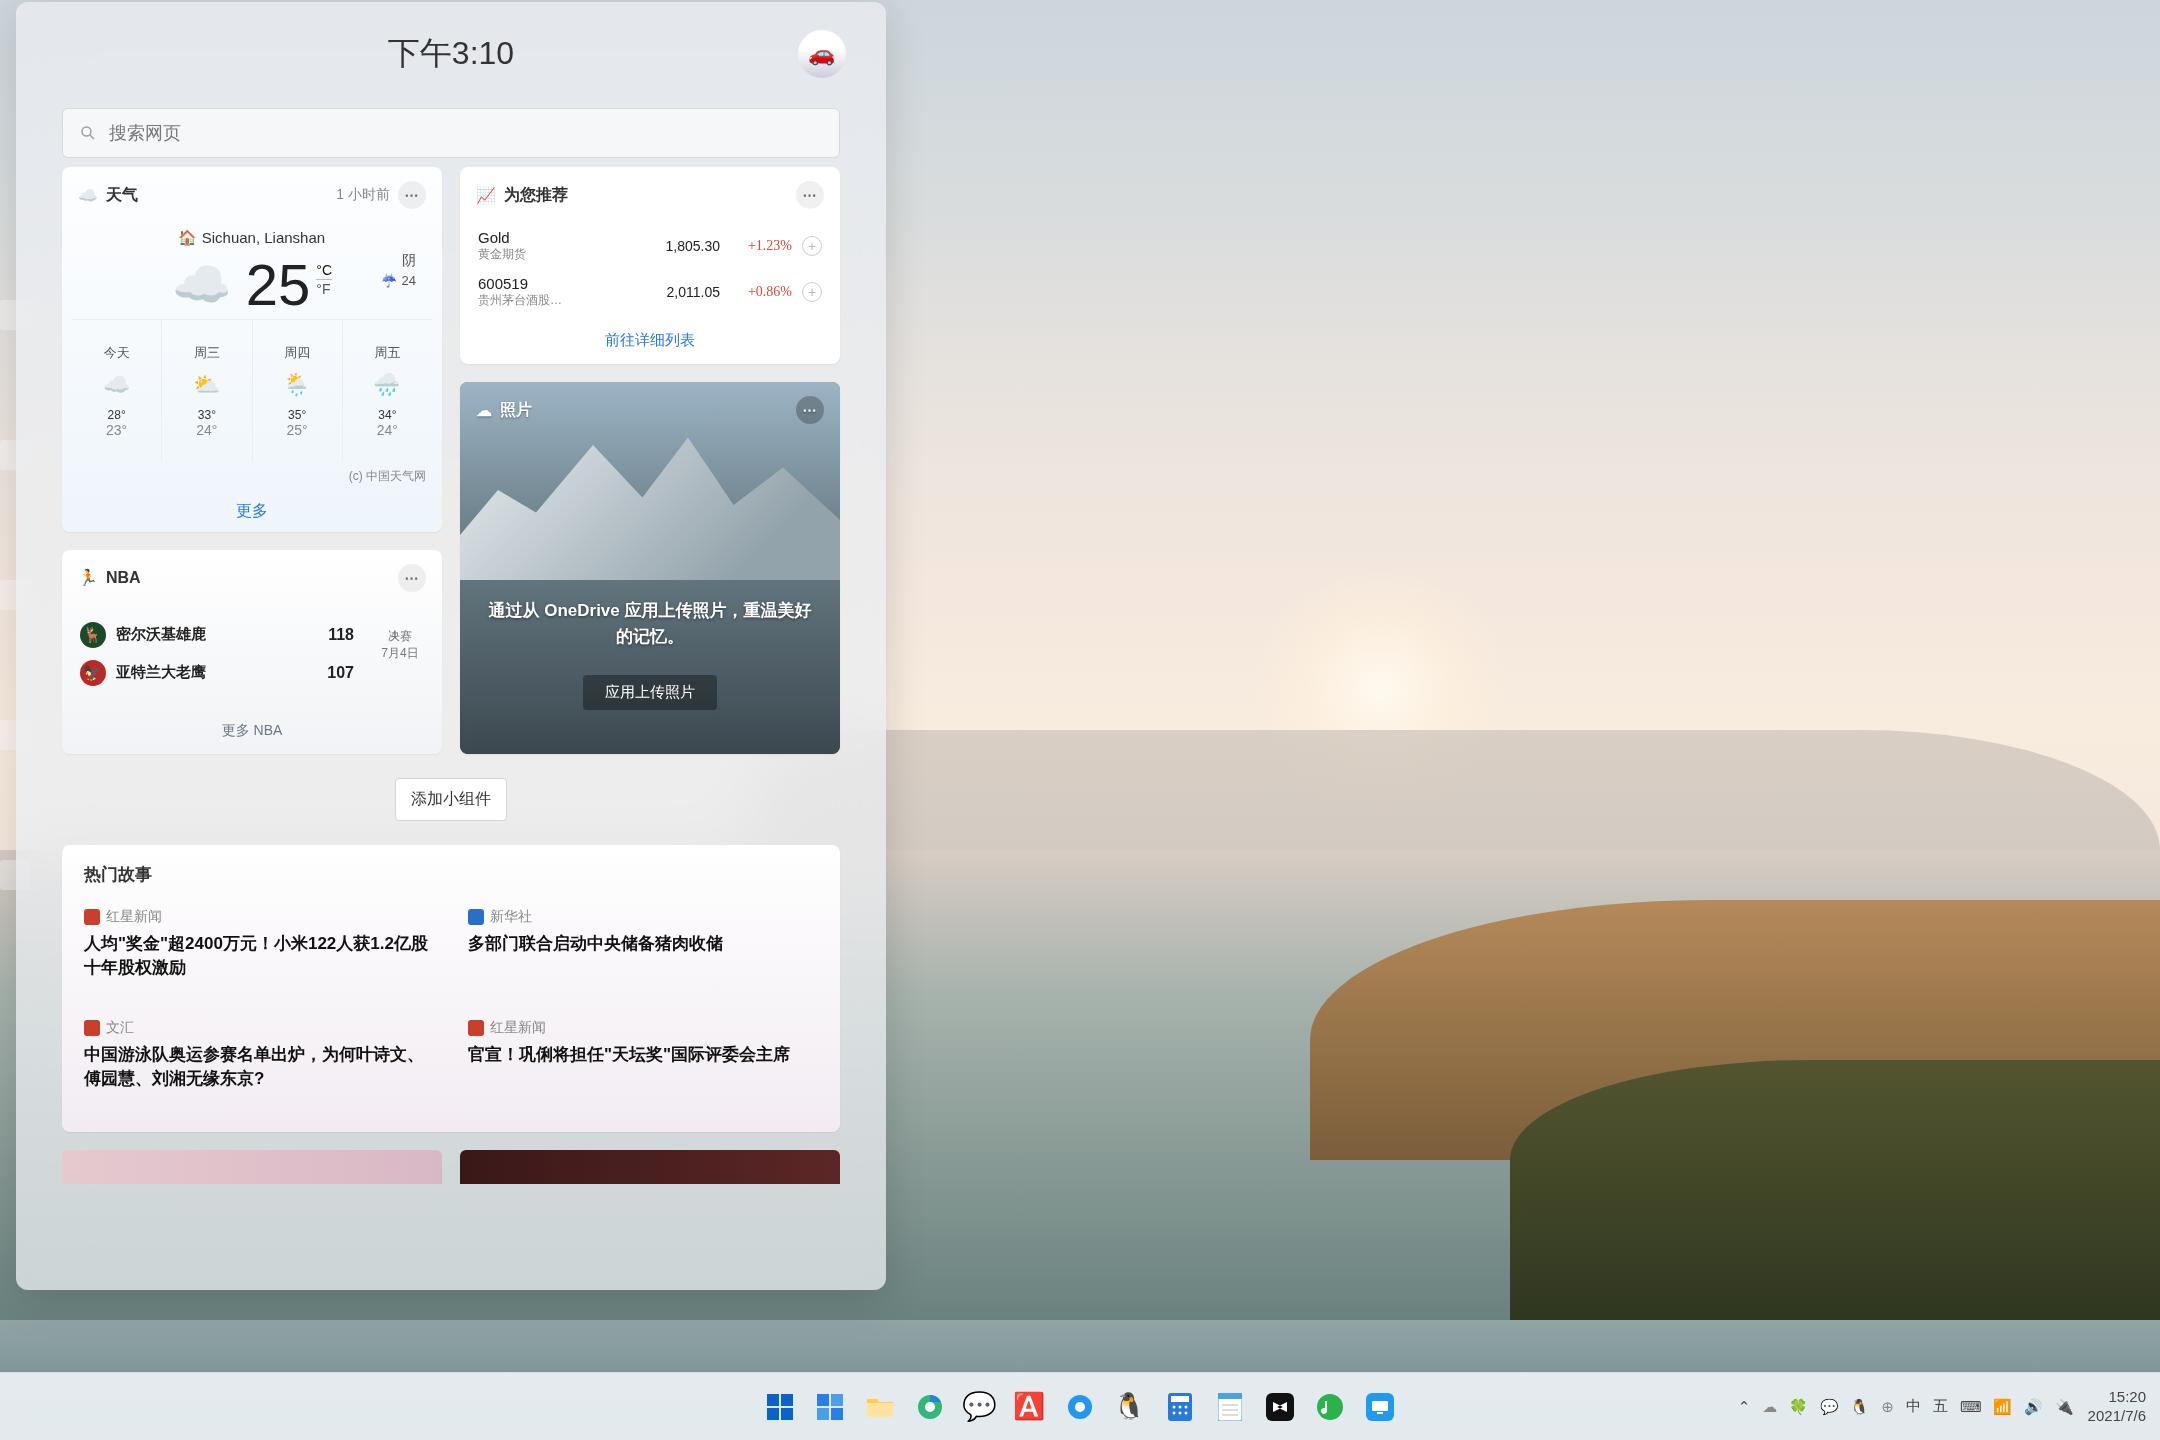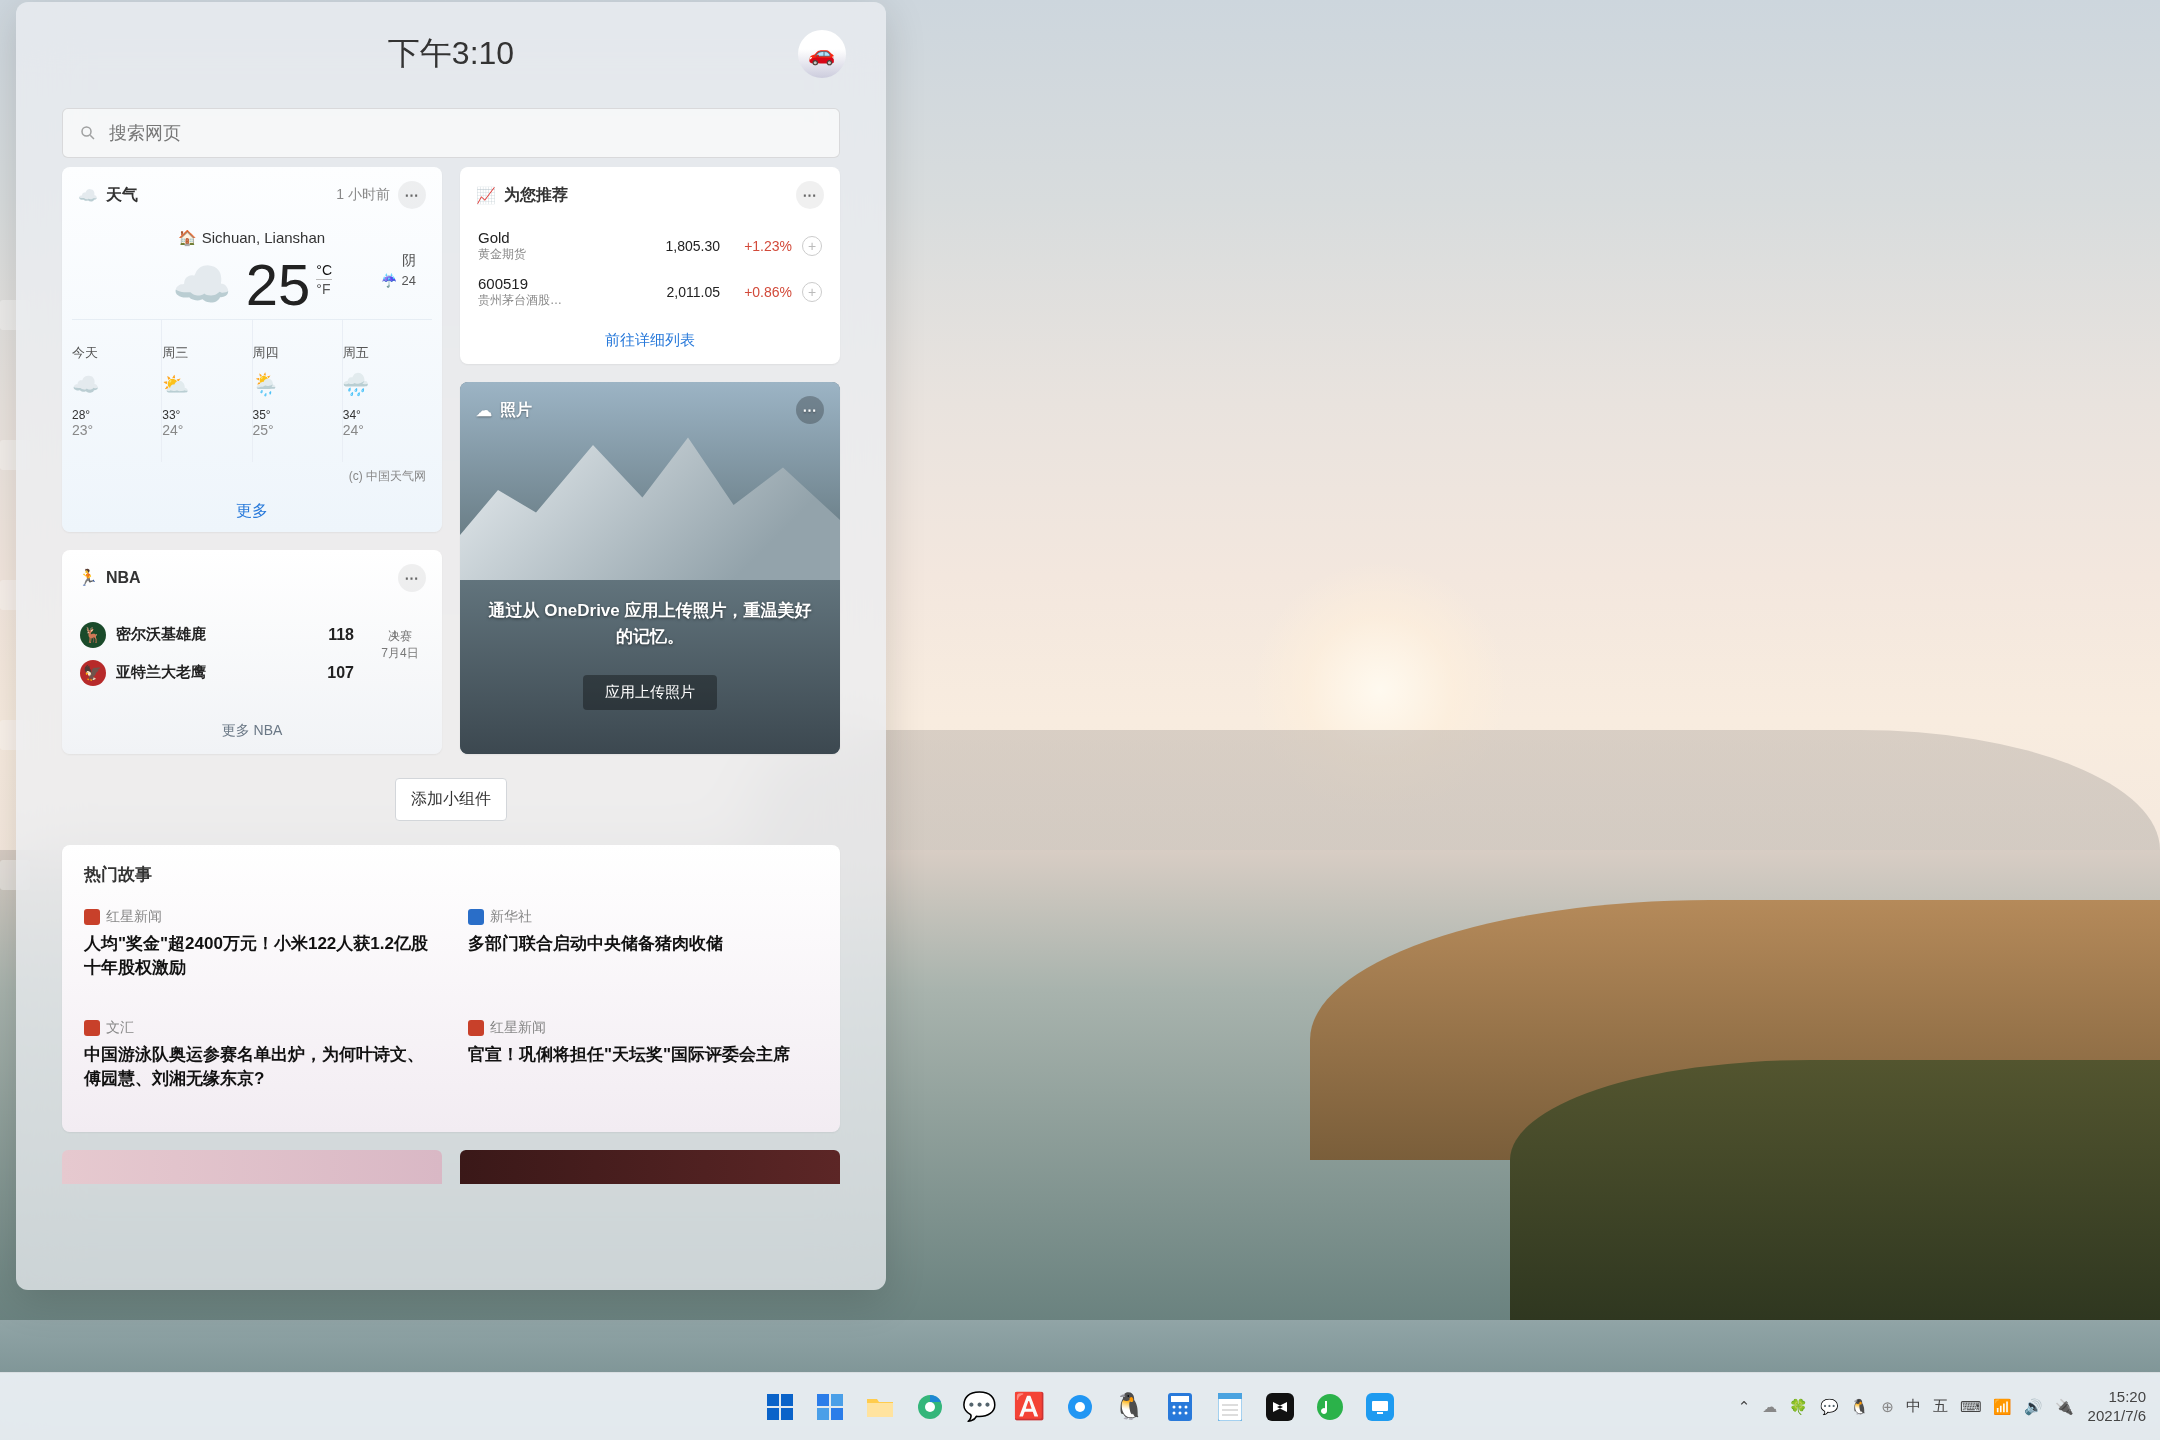--- a/index.html
+++ b/index.html
@@ -75,36 +75,36 @@
 .w-loc{ text-align:center; font-size:15px; color:#333; margin-top:6px; }
 .w-main{ display:flex; align-items:center; justify-content:center; gap:14px; padding:4px 0 18px; }
 .w-icon-big{ font-size:48px; color:#9ab; }
 .w-temp{ font-size:58px; font-weight:400; color:#222; display:flex; align-items:flex-start; }
 .w-units{ font-size:14px; line-height:1; margin-left:6px; padding-top:10px; color:#555; }
 .w-units div{ padding:2px 0; }
 .w-units .sel{ color:#111; border-bottom:1px solid #bbb; }
 .w-cond{ text-align:right; font-size:14px; color:#555; padding-right:26px; margin-top:-86px; line-height:1.5; }
 .w-cond .um{ font-size:13px; }
 .forecast{ display:flex; border-top:1px solid #e6edf4; margin:28px 10px 0; }
-.fday{ flex:1; padding:24px 0; border-left:1px solid #e9eef5; }
+.fday{ flex:1; text-align:center; padding:24px 0; border-left:1px solid #e9eef5; }
 .fday:first-child{ border-left:none; }
 .fday .dn{ font-size:13px; color:#555; }
 .fday .di{ font-size:22px; margin:10px 0; }
 .fday .hi{ font-size:12px; color:#333; }
 .fday .lo{ font-size:14px; color:#888; }
 .w-credit{ text-align:right; font-size:12px; color:#888; padding:6px 16px; }
 .w-more{ text-align:center; padding:10px; color:#2879da; font-size:16px; }
 
 
 .wl-row{ display:flex; align-items:center; padding:6px 18px; gap:10px; }
 .wl-name{ flex:1; }
 .wl-name .t1{ font-size:15px; color:#222; }
 .wl-name .t2{ font-size:12px; color:#888; }
 .wl-price{ font-size:14px; color:#222; width:72px; text-align:right; }
-.wl-chg{ font-size:14px; color:#d24a3a; width:62px; text-align:right; }
+.wl-chg{ font-size:14px; color:#d24a3a; width:62px; text-align:right;font-family:Liberation Serif, serif; }
 .wl-add{ width:20px; height:20px; border-radius:50%; border:1px solid #ccc; color:#bbb;
   display:flex; align-items:center; justify-content:center; font-size:14px; }
 .wl-link{ text-align:center; color:#2879da; font-size:15px; padding:16px 0 14px; }
 
 
 .photos-card{ grid-row:span 2; color:#fff; background:#6a7d8a; position:relative; }
 .photos-bg{ position:absolute; inset:0;
   background:linear-gradient(180deg,#9cb4c5 0%,#6c8089 40%,#3c4850 100%); }
 .mtn{ position:absolute; top:48px; left:0; right:0; height:150px;
   background:linear-gradient(135deg,#e8edf0 0%,#93a3ab 80%);

